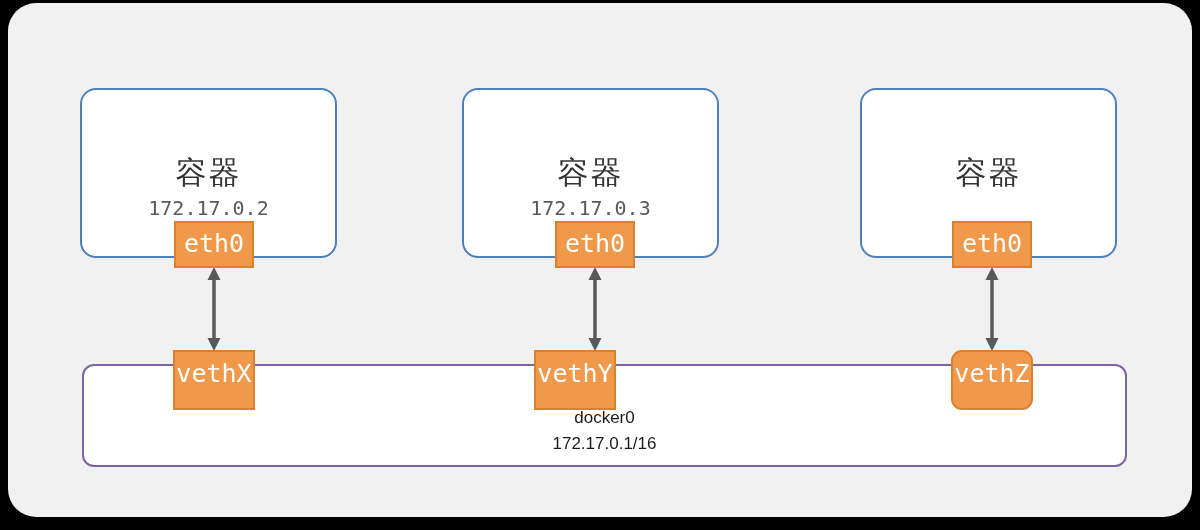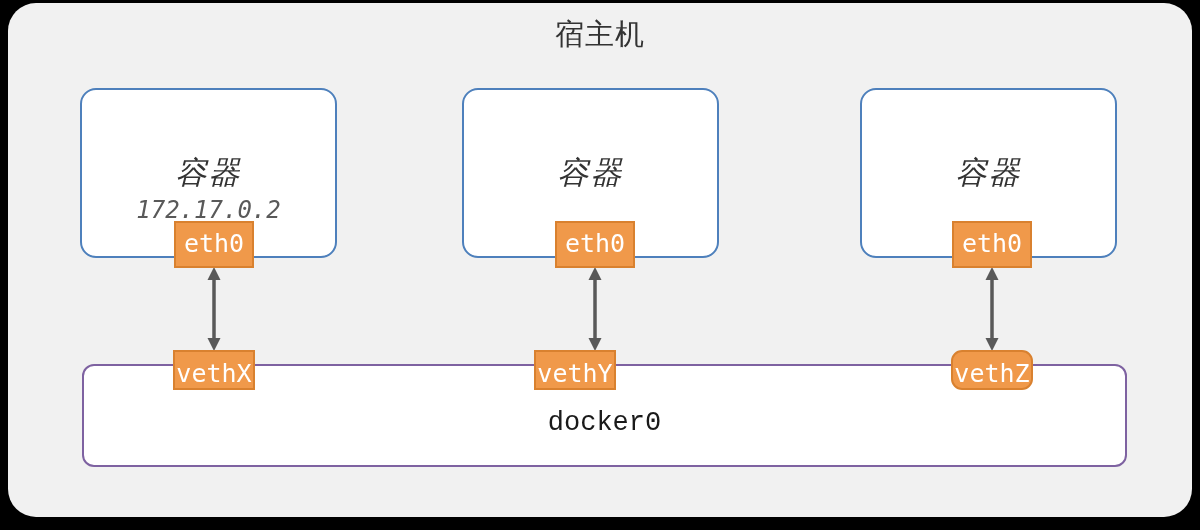--- a/index.html
+++ b/index.html
@@ -37,21 +37,20 @@
   .container-box {
     position: absolute;
     top: 85px;
     width: 257px;
     height: 170px;
     background: #FFFFFF;
     border: 2.5px solid #4E80BC;
     border-radius: 16px;
     box-sizing: border-box;
     z-index: 1;
-    font-style: italic;
   }
   .col-0 .container-box { left: 72px; }
   .col-1 .container-box { left: 454px; }
   .col-2 .container-box { left: 852px; }
 
   .container-label {
     position: absolute;
     top: 62px;
     left: 0;
     width: 100%;
@@ -60,21 +59,21 @@
     color: #333333;
     letter-spacing: 2px;
   }
   .container-ip {
     position: absolute;
     top: 106px;
     left: 0;
     width: 100%;
     text-align: center;
     font-family: "DejaVu Sans Mono", monospace;
-    font-size: 24px;
+    font-size: 20px;
     color: #595959;
   }
   .port {
     position: absolute;
     background: #F0994A;
     border: 2.5px solid #D9812F;
     box-sizing: border-box;
     color: #FFFFFF;
     font-family: "DejaVu Sans Mono", monospace;
     font-size: 25px;
@@ -87,21 +86,21 @@
     height: 47px;
     line-height: 42px;
   }
   .col-0 .eth { left: 166px; }
   .col-1 .eth { left: 547px; }
   .col-2 .eth { left: 944px; }
 
   .veth {
     top: 347px;
     width: 82px;
-    height: 40px;
+    height: 60px;
     line-height: 43px;
   }
   .col-0 .veth { left: 165px; }
   .col-1 .veth { left: 526px; }
   .col-2 .veth { left: 943px; border-radius: 11px; }
 
   .arrow {
     position: absolute;
     top: 264px;
     width: 18px;
@@ -122,52 +121,52 @@
     border: 2.5px solid #7E62A1;
     border-radius: 12px;
     box-sizing: border-box;
     z-index: 1;
   }
   .bridge-name, .bridge-cidr {
     position: absolute;
     left: 0;
     width: 100%;
     text-align: center;
-    font-family: Liberation Mono, monospace;
-    font-size: 27px;
+    font-family: Liberation Sans, sans-serif;
+    font-size: 17px;
     color: #1A1A1A;
   }
   .bridge-name { top: 42px; }
   .bridge-cidr { top: 68px; }
 </style>
 </head>
 <body>
 
 <div class="stage">
   <div class="canvas">
 
-    <div class="title">宿主机</div>
 
     <div class="col-0">
       <div class="container-box">
         <div class="container-label">容器</div>
         <div class="container-ip">172.17.0.2</div>
       </div>
       <div class="port eth">eth0</div>
       <svg class="arrow" viewBox="0 0 18 84">
         <line x1="9" y1="11" x2="9" y2="73" stroke="#595959" stroke-width="3.5"></line>
         <polygon points="9,0 2.5,13 15.5,13" fill="#595959"></polygon>
         <polygon points="9,84 2.5,71 15.5,71" fill="#595959"></polygon>
       </svg>
       <div class="port veth">vethX</div>
     </div>
 
     <div class="col-1">
       <div class="container-box">
         <div class="container-label">容器</div>
+        <div class="container-ip">172.17.0.3</div>
       </div>
       <div class="port eth">eth0</div>
       <svg class="arrow" viewBox="0 0 18 84">
         <line x1="9" y1="11" x2="9" y2="73" stroke="#595959" stroke-width="3.5"></line>
         <polygon points="9,0 2.5,13 15.5,13" fill="#595959"></polygon>
         <polygon points="9,84 2.5,71 15.5,71" fill="#595959"></polygon>
       </svg>
       <div class="port veth">vethY</div>
     </div>
 
@@ -179,16 +178,17 @@
       <svg class="arrow" viewBox="0 0 18 84">
         <line x1="9" y1="11" x2="9" y2="73" stroke="#595959" stroke-width="3.5"></line>
         <polygon points="9,0 2.5,13 15.5,13" fill="#595959"></polygon>
         <polygon points="9,84 2.5,71 15.5,71" fill="#595959"></polygon>
       </svg>
       <div class="port veth">vethZ</div>
     </div>
 
     <div class="bridge-box">
       <div class="bridge-name">docker0</div>
+      <div class="bridge-cidr">172.17.0.1/16</div>
     </div>
 
   </div>
 </div>
 
 </body></html>

